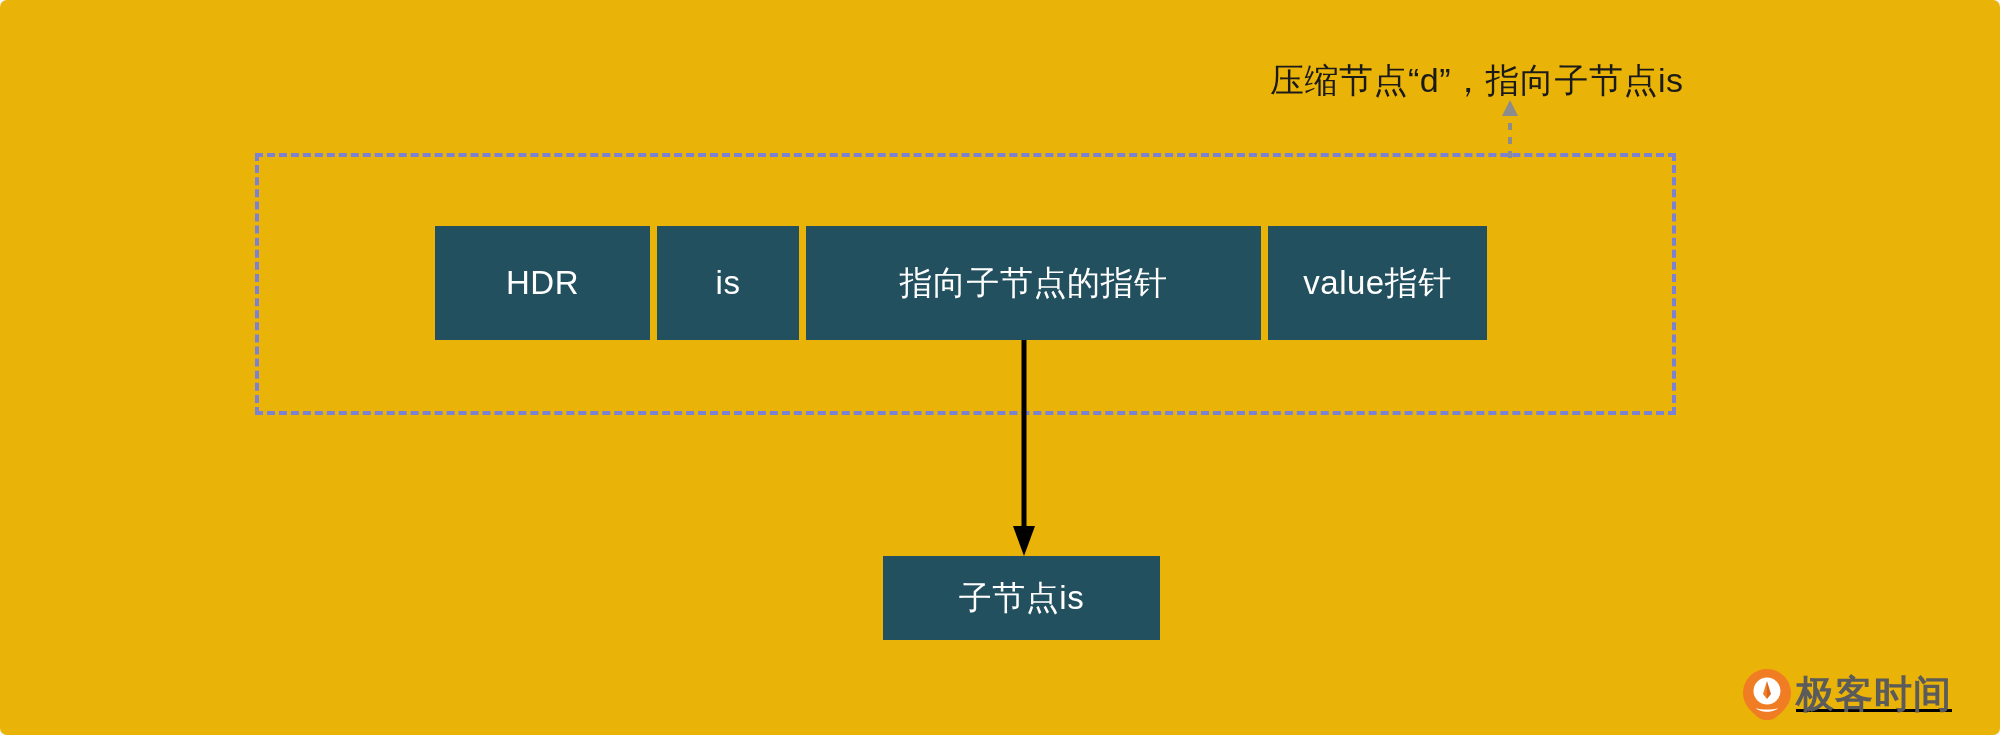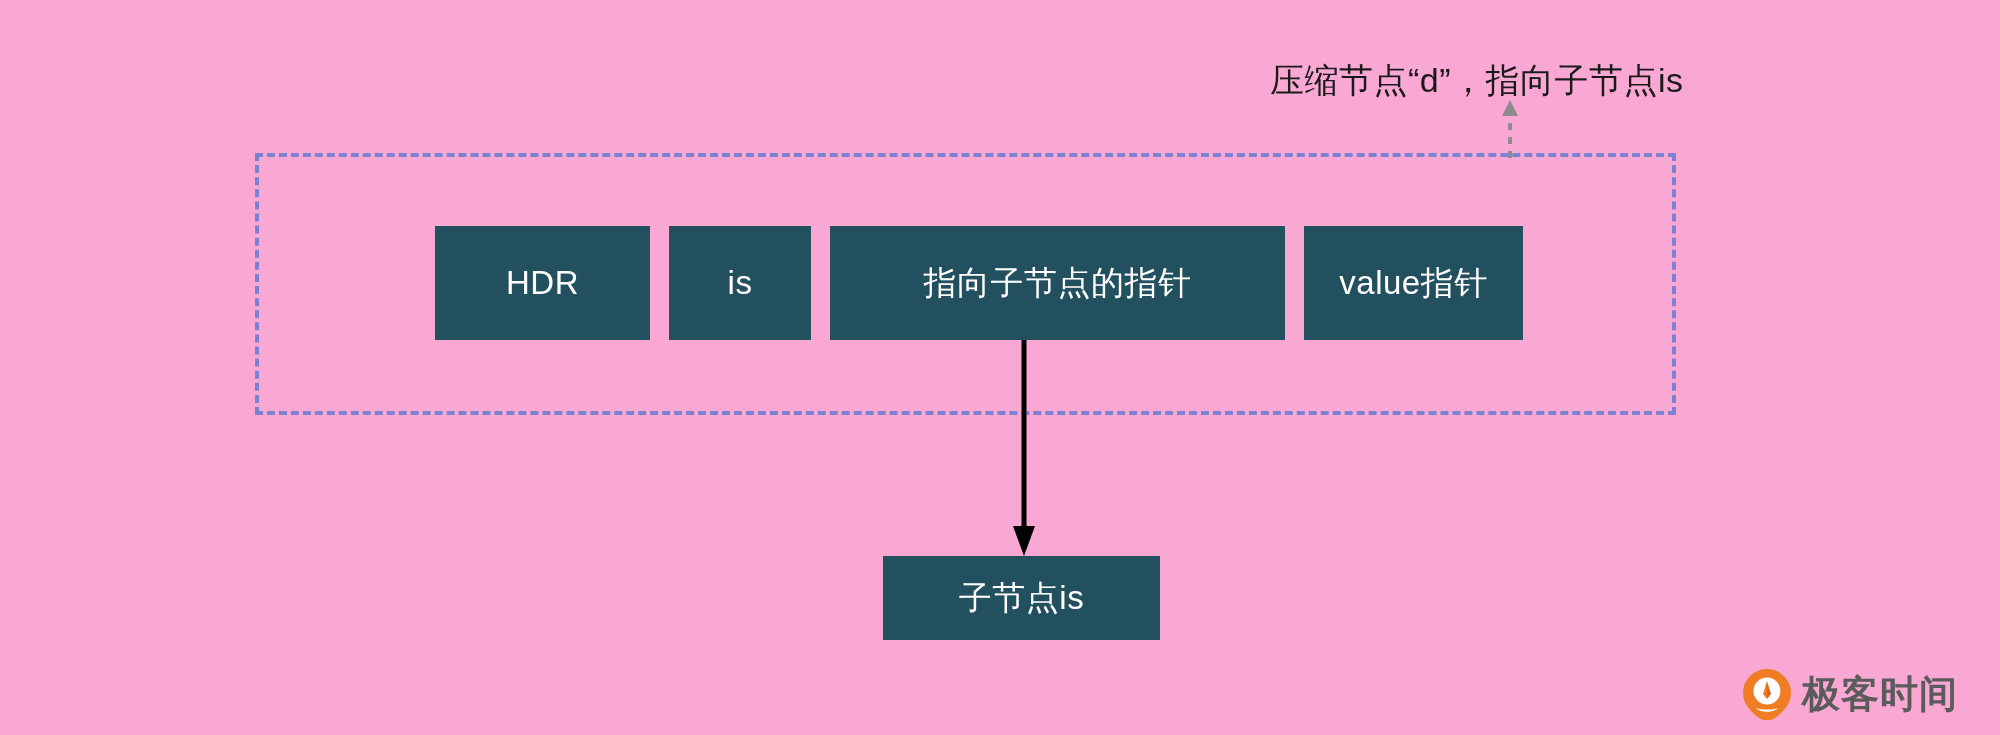--- a/index.html
+++ b/index.html
@@ -10,21 +10,22 @@
     width: 2000px;
     height: 735px;
     background: #f4f6f8;
     font-family: "Liberation Sans", "DejaVu Sans", sans-serif;
     overflow: hidden;
   }
   #canvas {
     position: relative;
     width: 2000px;
     height: 735px;
-    background: #f9a8d4;
+    background: #eab308;
+    border-radius: 7px;
   }
 
   
   .annotation-label {
     position: absolute;
     left: 1270px;
     top: 58px;
     width: 480px;
     text-align: left;
     font-size: 34px;
@@ -54,21 +55,21 @@
   }
 
   
   .node-row {
     position: absolute;
     left: 435px;
     top: 226px;
     height: 114px;
     display: flex;
     align-items: stretch;
-    gap: 19px;
+    gap: 7px;
   }
   .node-cell {
     background: #23505f;
     color: #ffffff;
     display: flex;
     align-items: center;
     justify-content: center;
     font-size: 33px;
     letter-spacing: 0.5px;
     box-sizing: border-box;
@@ -107,21 +108,22 @@
     white-space: nowrap;
   }
 
   
   .watermark {
     position: absolute;
     left: 1742px;
     top: 668px;
     display: flex;
     align-items: center;
-    gap: 10px;
+    gap: 4px;
+    text-decoration: underline;
   }
   .watermark-mark {
     width: 50px;
     height: 52px;
     flex: 0 0 auto;
   }
   .watermark-text {
     font-size: 38px;
     color: #5b5b5b;
     letter-spacing: 1px;

